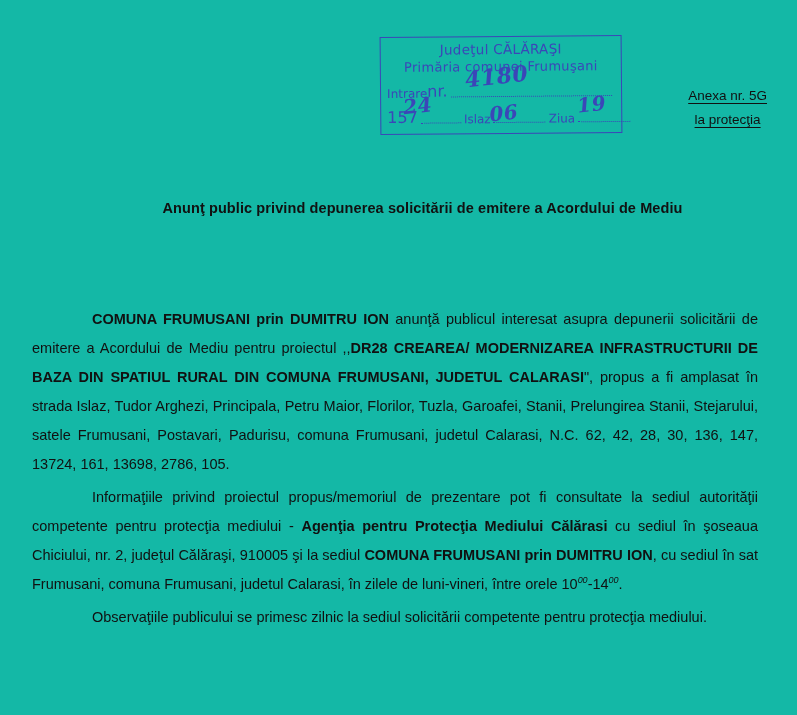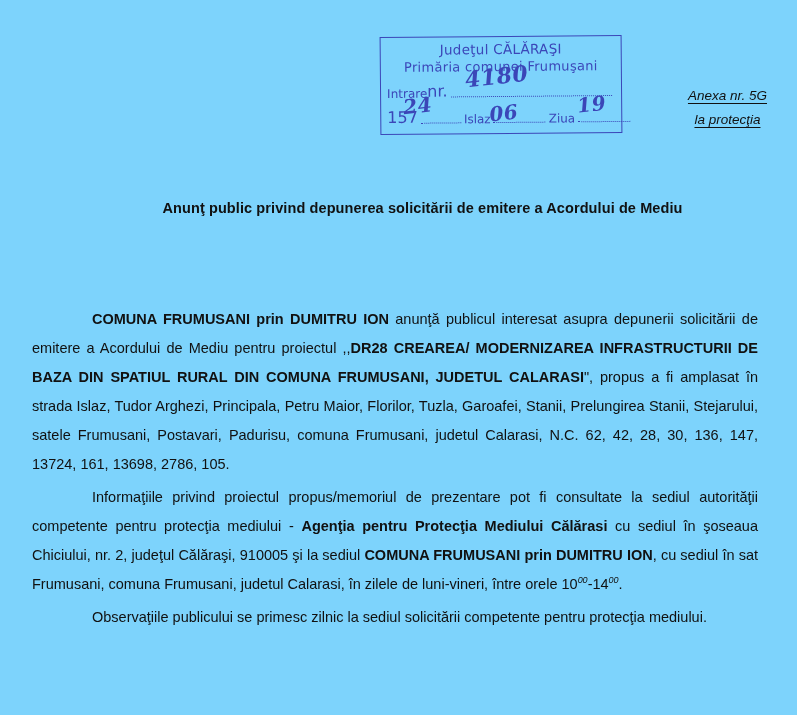--- a/index.html
+++ b/index.html
@@ -12,21 +12,21 @@
     height: 715px;
     position: relative;
     font-family: "Liberation Sans", sans-serif;
     color: #111111;
     overflow: hidden;
   }
 
   .page {
     position: absolute;
     inset: 0;
-    background: #7dd3fc;
+    background: #14b8a6;
   }
 
   
   .stamp {
     position: absolute;
     left: 380px;
     top: 36px;
     width: 242px;
     height: 98px;
     border: 1.5px solid #3b46b8;
@@ -107,21 +107,20 @@
   }
 
   
   .anexa {
     position: absolute;
     right: 30px;
     top: 84px;
     text-align: center;
     font-size: 13.5px;
     line-height: 1.75;
-    font-style: italic;
   }
   .anexa div {
     text-decoration: underline;
     text-underline-offset: 3px;
   }
 
   
   .doc-title {
     position: absolute;
     left: 0;

